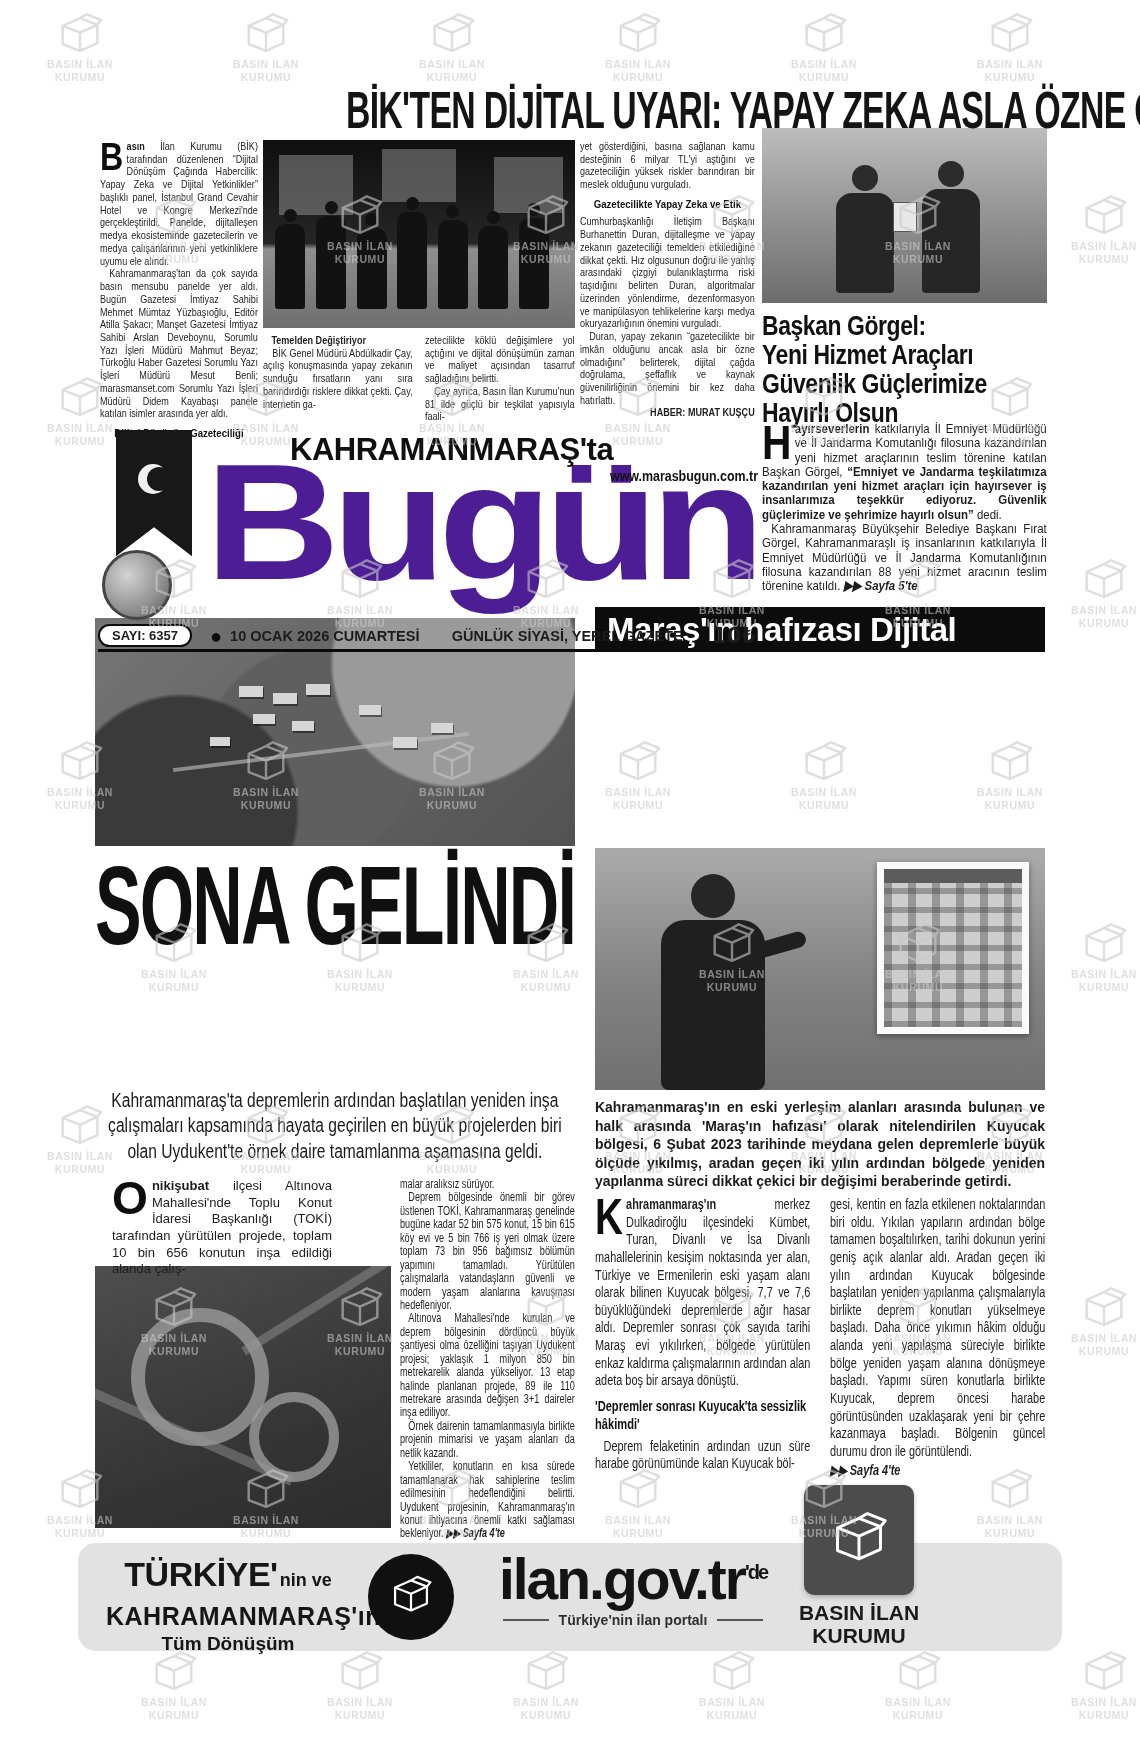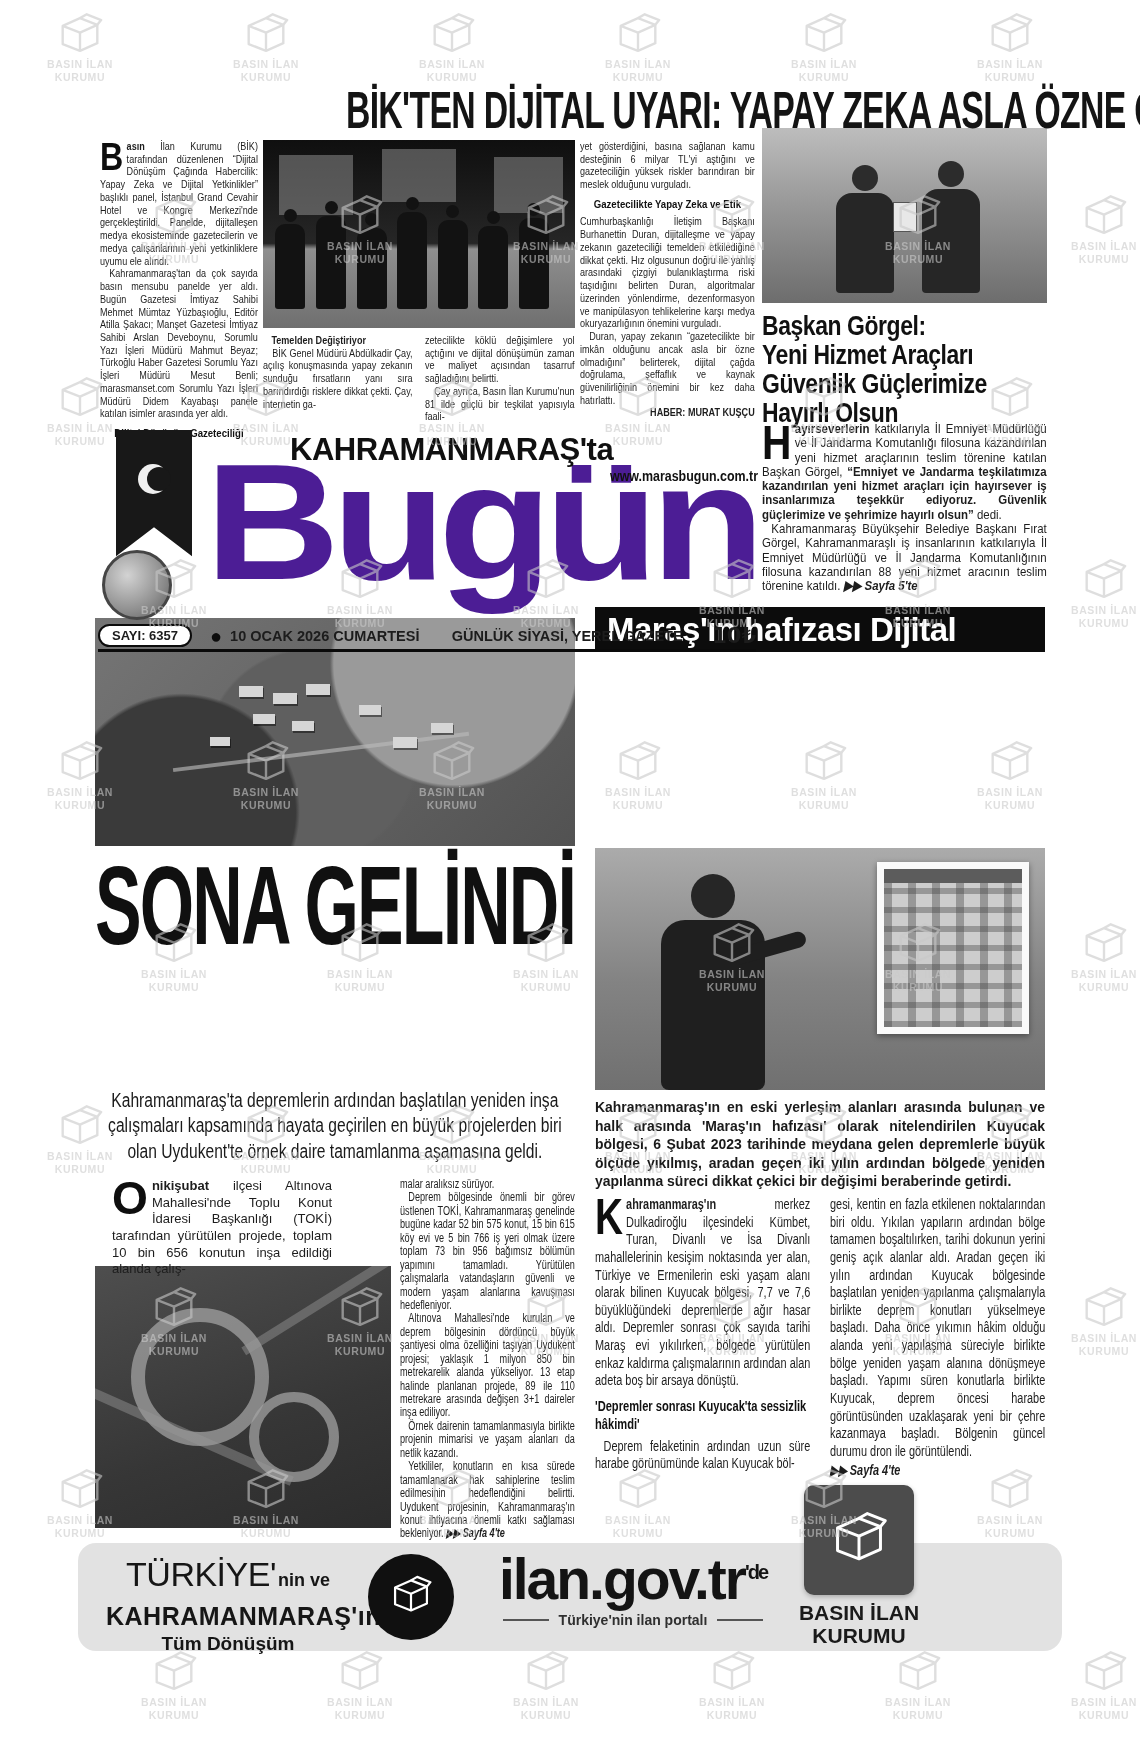--- a/index.html
+++ b/index.html
@@ -95,21 +95,21 @@
   .bldg{width:100%;height:100%;background-color:#cdcdcd;background-image:
       repeating-linear-gradient(0deg,rgba(70,70,70,.4) 0 6px,transparent 6px 19px),
       repeating-linear-gradient(90deg,rgba(70,70,70,.4) 0 8px,transparent 8px 24px)}
   .roofbar{position:absolute;left:7px;right:7px;top:7px;height:14px;background:#5c5c5c;display:block}
   .ph-garden{background:linear-gradient(160deg,#4e4e4e,#363636 60%,#2c2c2c)}
   .ring{position:absolute;border:14px solid #a2a2a2;border-radius:50%;opacity:.75;display:block}
   .path{position:absolute;background:#9a9a9a;opacity:.45;display:block}
   
   .footer-band{position:absolute;left:78px;top:1543px;width:984px;height:108px;background:#e2e2e2;border-radius:18px;z-index:2}
   .f-left{position:absolute;left:28px;top:12px;width:244px;text-align:center;color:#161616}
-  .f-l1 .f-strong{font-size:34px;font-weight:400;letter-spacing:-.5px}
+  .f-l1 .f-strong{font-size:34px;font-weight:700;letter-spacing:-.5px}
   .f-l1 .f-rest{font-size:18px;font-weight:600;margin-left:2px}
   .f-l2{font-size:25px;font-weight:800;letter-spacing:.5px;margin-top:8px}
   .f-l3{font-size:19px;font-weight:700;margin-top:2px}
   .f-circle{position:absolute;left:290px;top:11px;width:86px;height:86px;border-radius:50%;background:#101010;
       display:flex;align-items:center;justify-content:center;color:#fff}
   .f-portal{position:absolute;left:390px;top:8px;width:330px;text-align:center;color:#141414}
   .f-url{font-size:57px;font-weight:800;letter-spacing:-2px;line-height:1}
   .f-url sup{font-size:20px;font-weight:700}
   .f-tagrow{display:flex;align-items:center;justify-content:center;gap:10px;font-size:14px;font-weight:700;color:#2f2f2f;margin-top:4px}
   .dash{width:46px;height:2px;background:#555;display:block}

